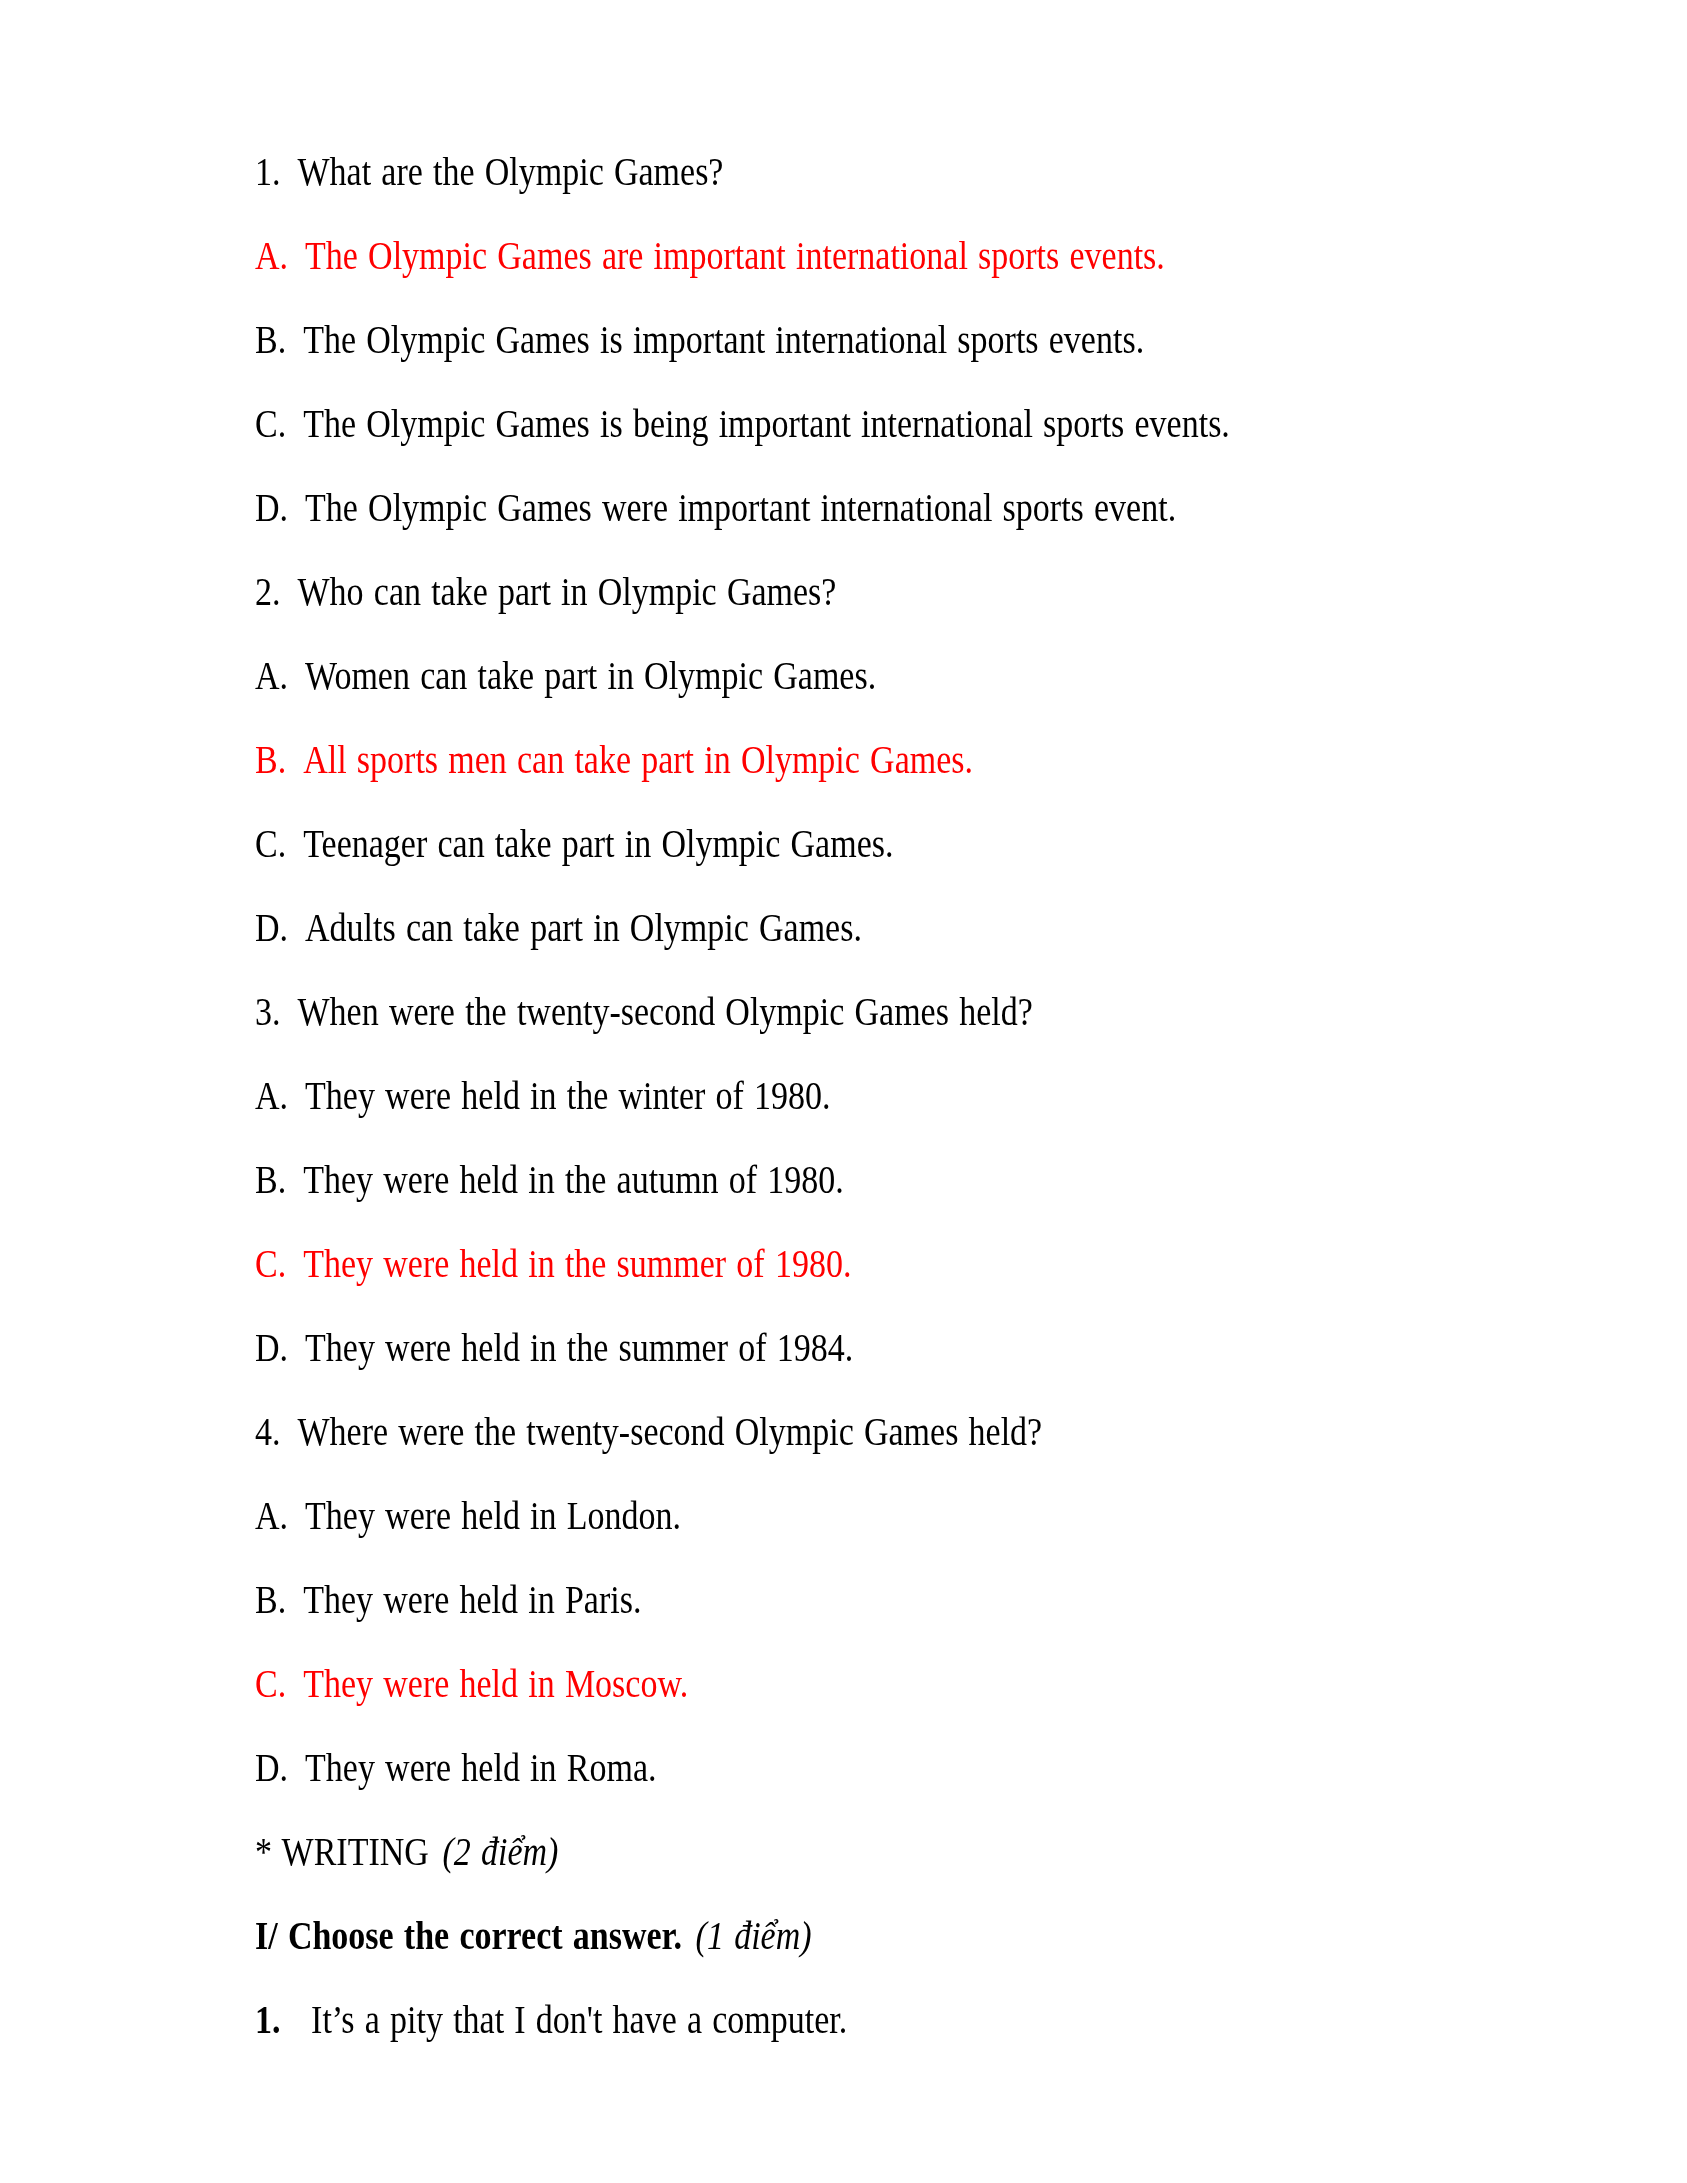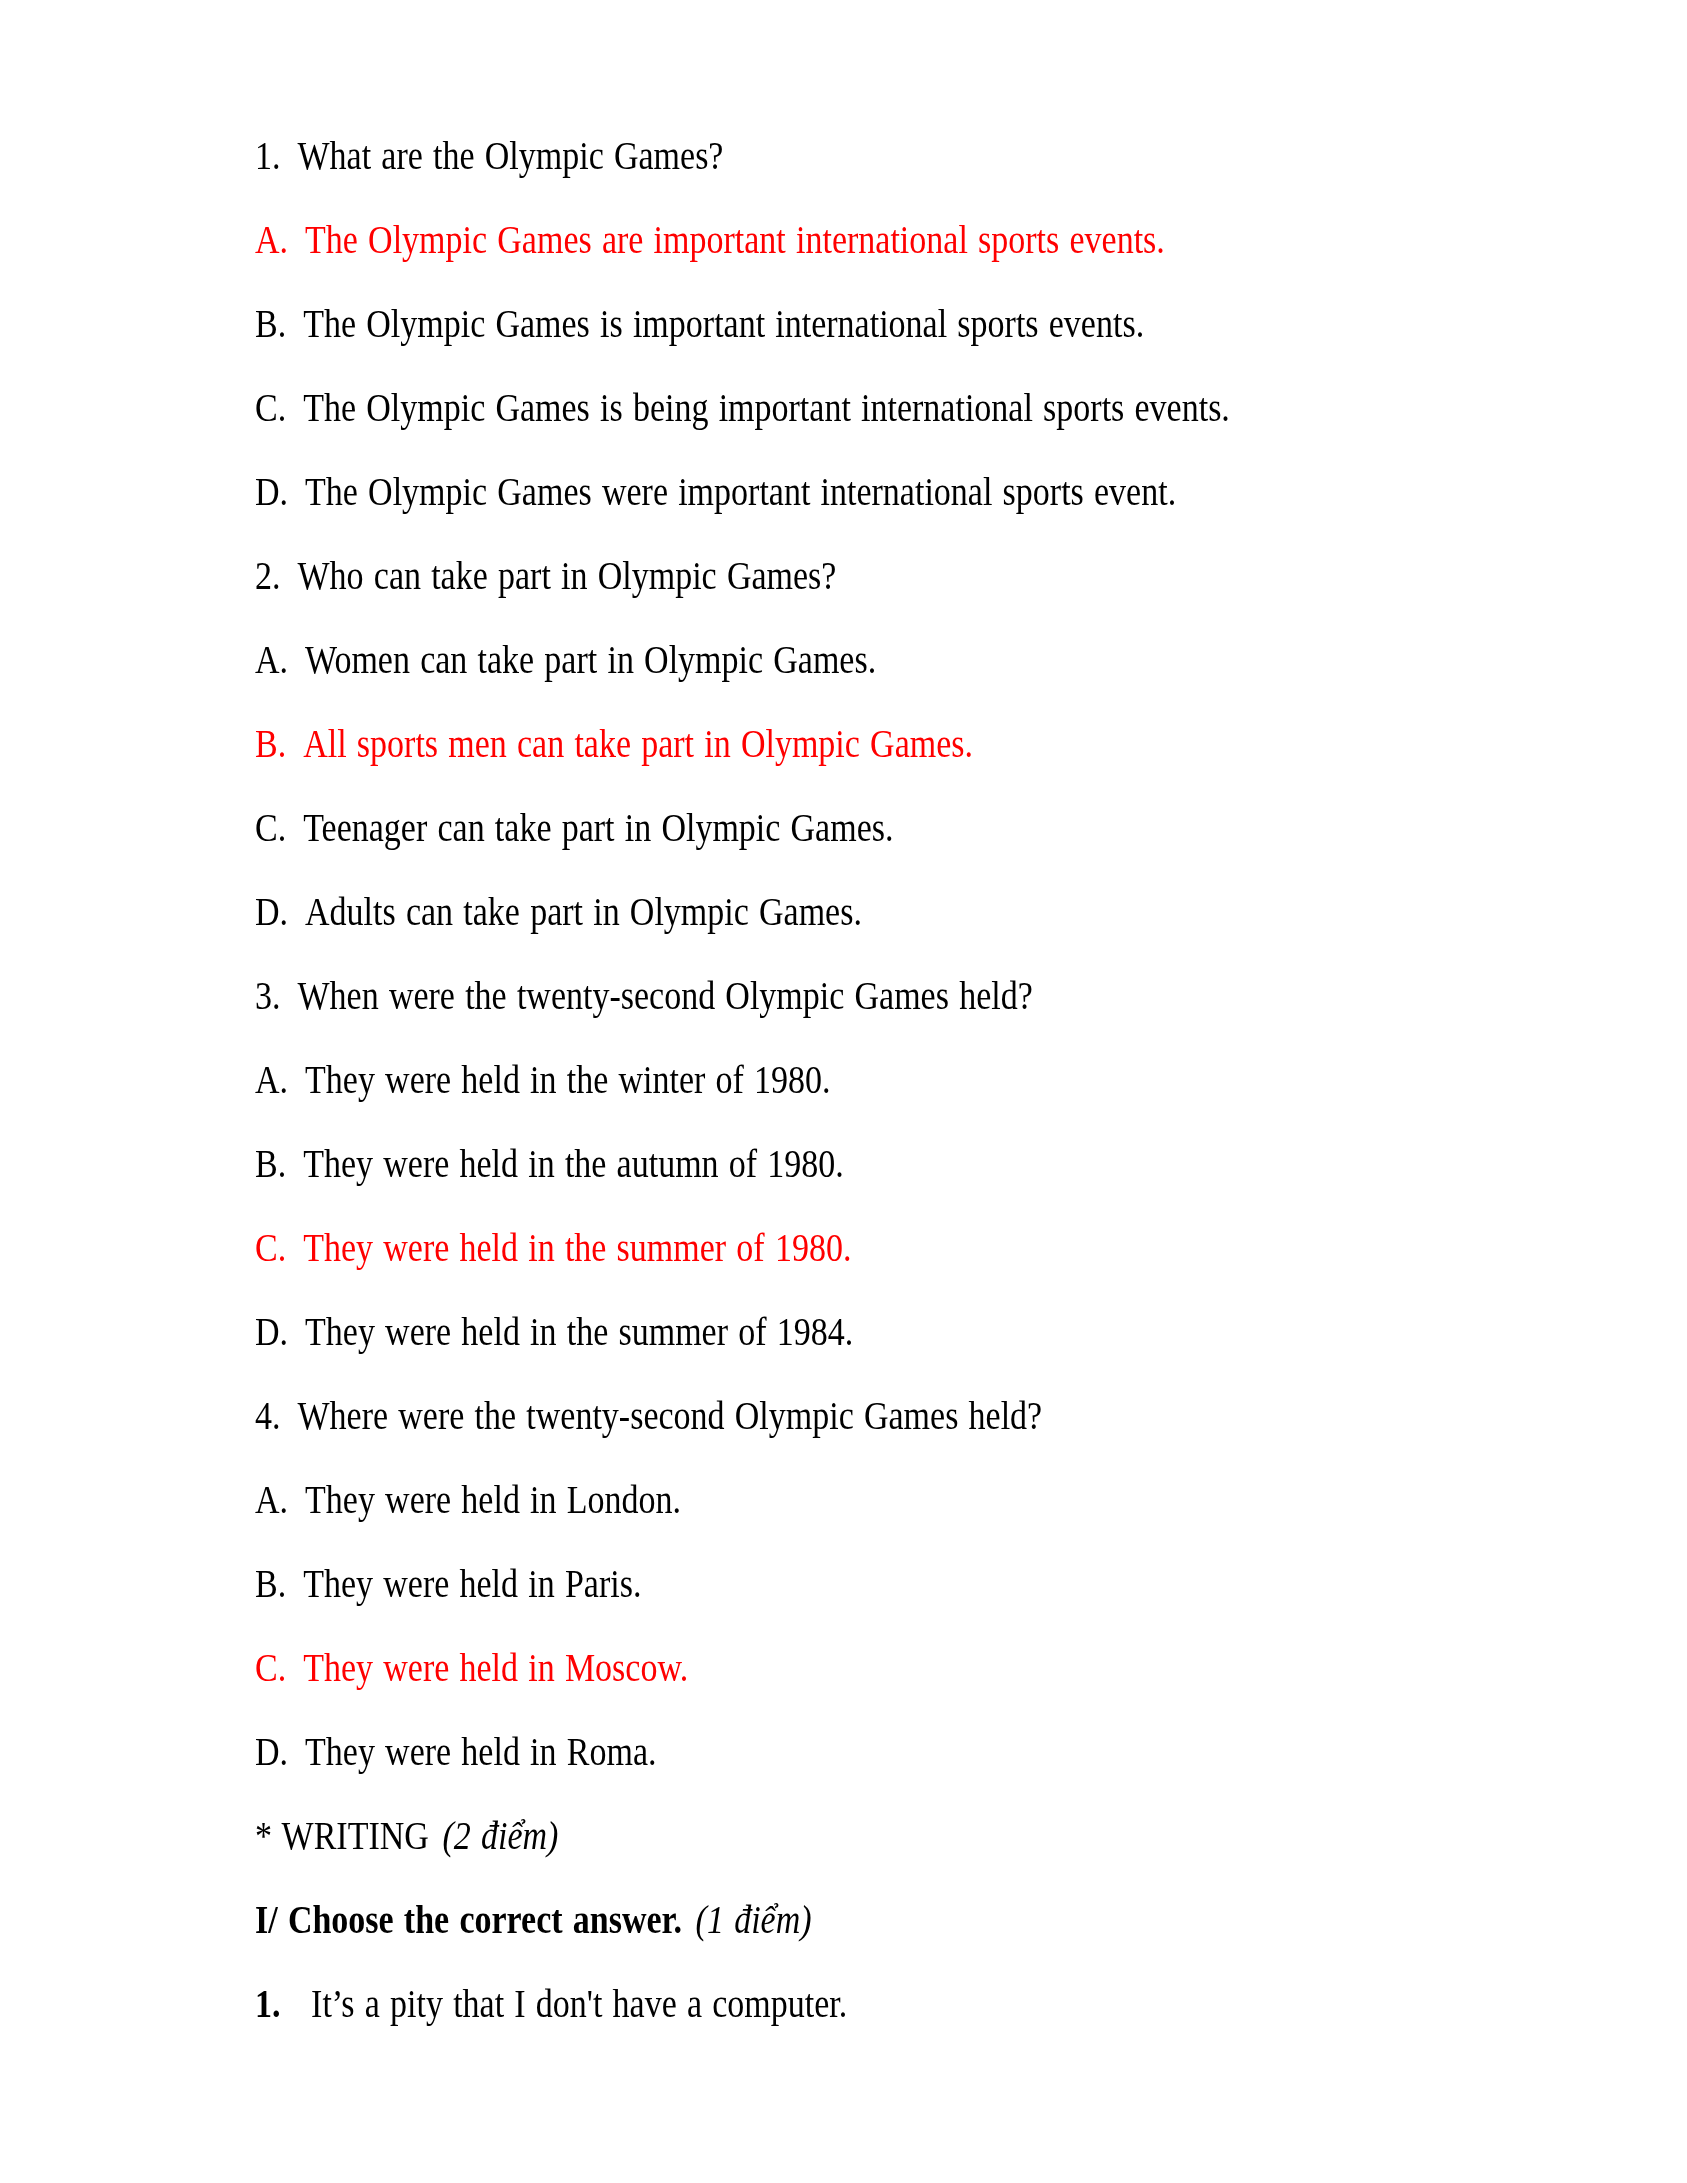--- a/index.html
+++ b/index.html
@@ -9,21 +9,21 @@
     height: 2183px;
     background: #ffffff;
     position: relative;
     overflow: hidden;
     font-family: "Liberation Serif", "DejaVu Serif", serif;
     color: #000000;
   }
   .doc {
     position: absolute;
     left: 255px;
-    top: 114px;
+    top: 130px;
   }
   .line {
     margin: 0;
     padding: 0;
     height: 84px;
     line-height: 84px;
     font-size: 40px;
     white-space: nowrap;
     word-spacing: 2px;
     transform: scaleX(0.85);

